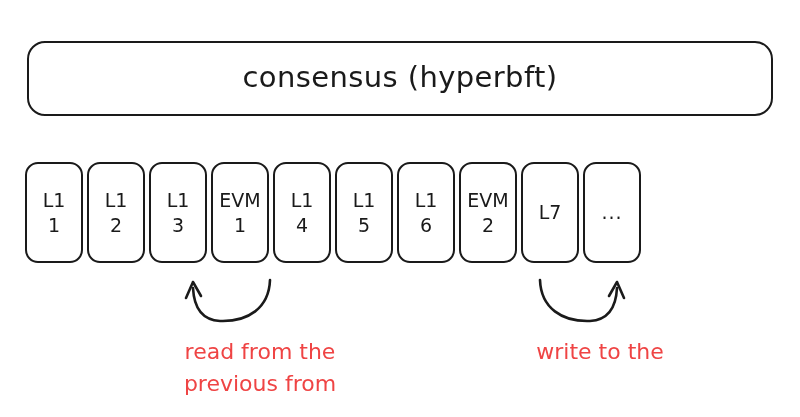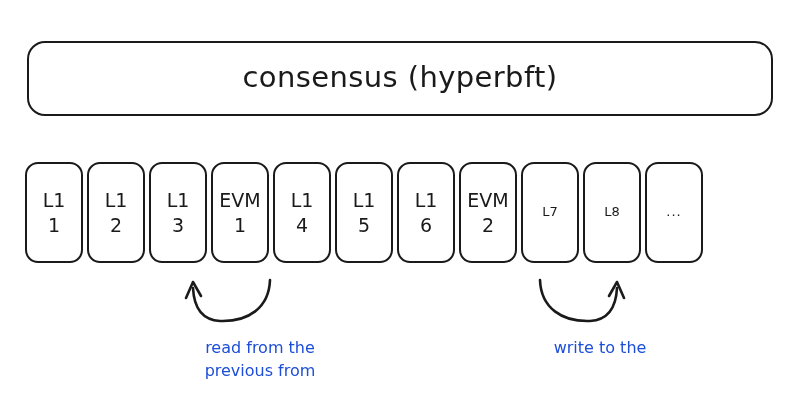--- a/index.html
+++ b/index.html
@@ -70,44 +70,44 @@
     justify-content: center;
     flex: 0 0 auto;
   }
   .block-line {
     font-size: 19px;
     line-height: 1.28;
     color: #1a1a1a;
     text-align: center;
   }
   .block.single-line .block-line-primary {
-    font-size: 13px;
+    font-size: 19px;
   }
   .block-ellipsis .block-line-primary {
     font-size: 20px;
     letter-spacing: 1px;
   }
 
   
   .annotation {
     position: absolute;
     text-align: center;
   }
   .annotation-arrow {
     position: absolute;
     left: 0;
     top: 0;
   }
   .annotation-text {
     position: absolute;
     width: 100%;
     text-align: center;
-    font-size: 16px;
+    font-size: 22px;
     line-height: 1.45;
-    color: #1d4ed8;
+    color: #ef4444;
   }
   .annotation-text .line {
     display: block;
     white-space: nowrap;
   }
 
   #annotation-read {
     left: 150px;
     top: 270px;
     width: 220px;
@@ -173,24 +173,20 @@
     <div class="block">
       <span class="block-line block-line-primary">EVM</span>
       <span class="block-line block-line-secondary">2</span>
     </div>
 
     <div class="block single-line">
       <span class="block-line block-line-primary">L7</span>
 
     </div>
 
-    <div class="block single-line">
-      <span class="block-line block-line-primary">L8</span>
-
-    </div>
 
     <div class="block single-line block-ellipsis">
       <span class="block-line block-line-primary">...</span>
 
     </div>
 
   </div>
 
   <div class="annotation" id="annotation-read">
     <svg class="annotation-arrow" width="220" height="60" viewBox="0 0 220 60">

